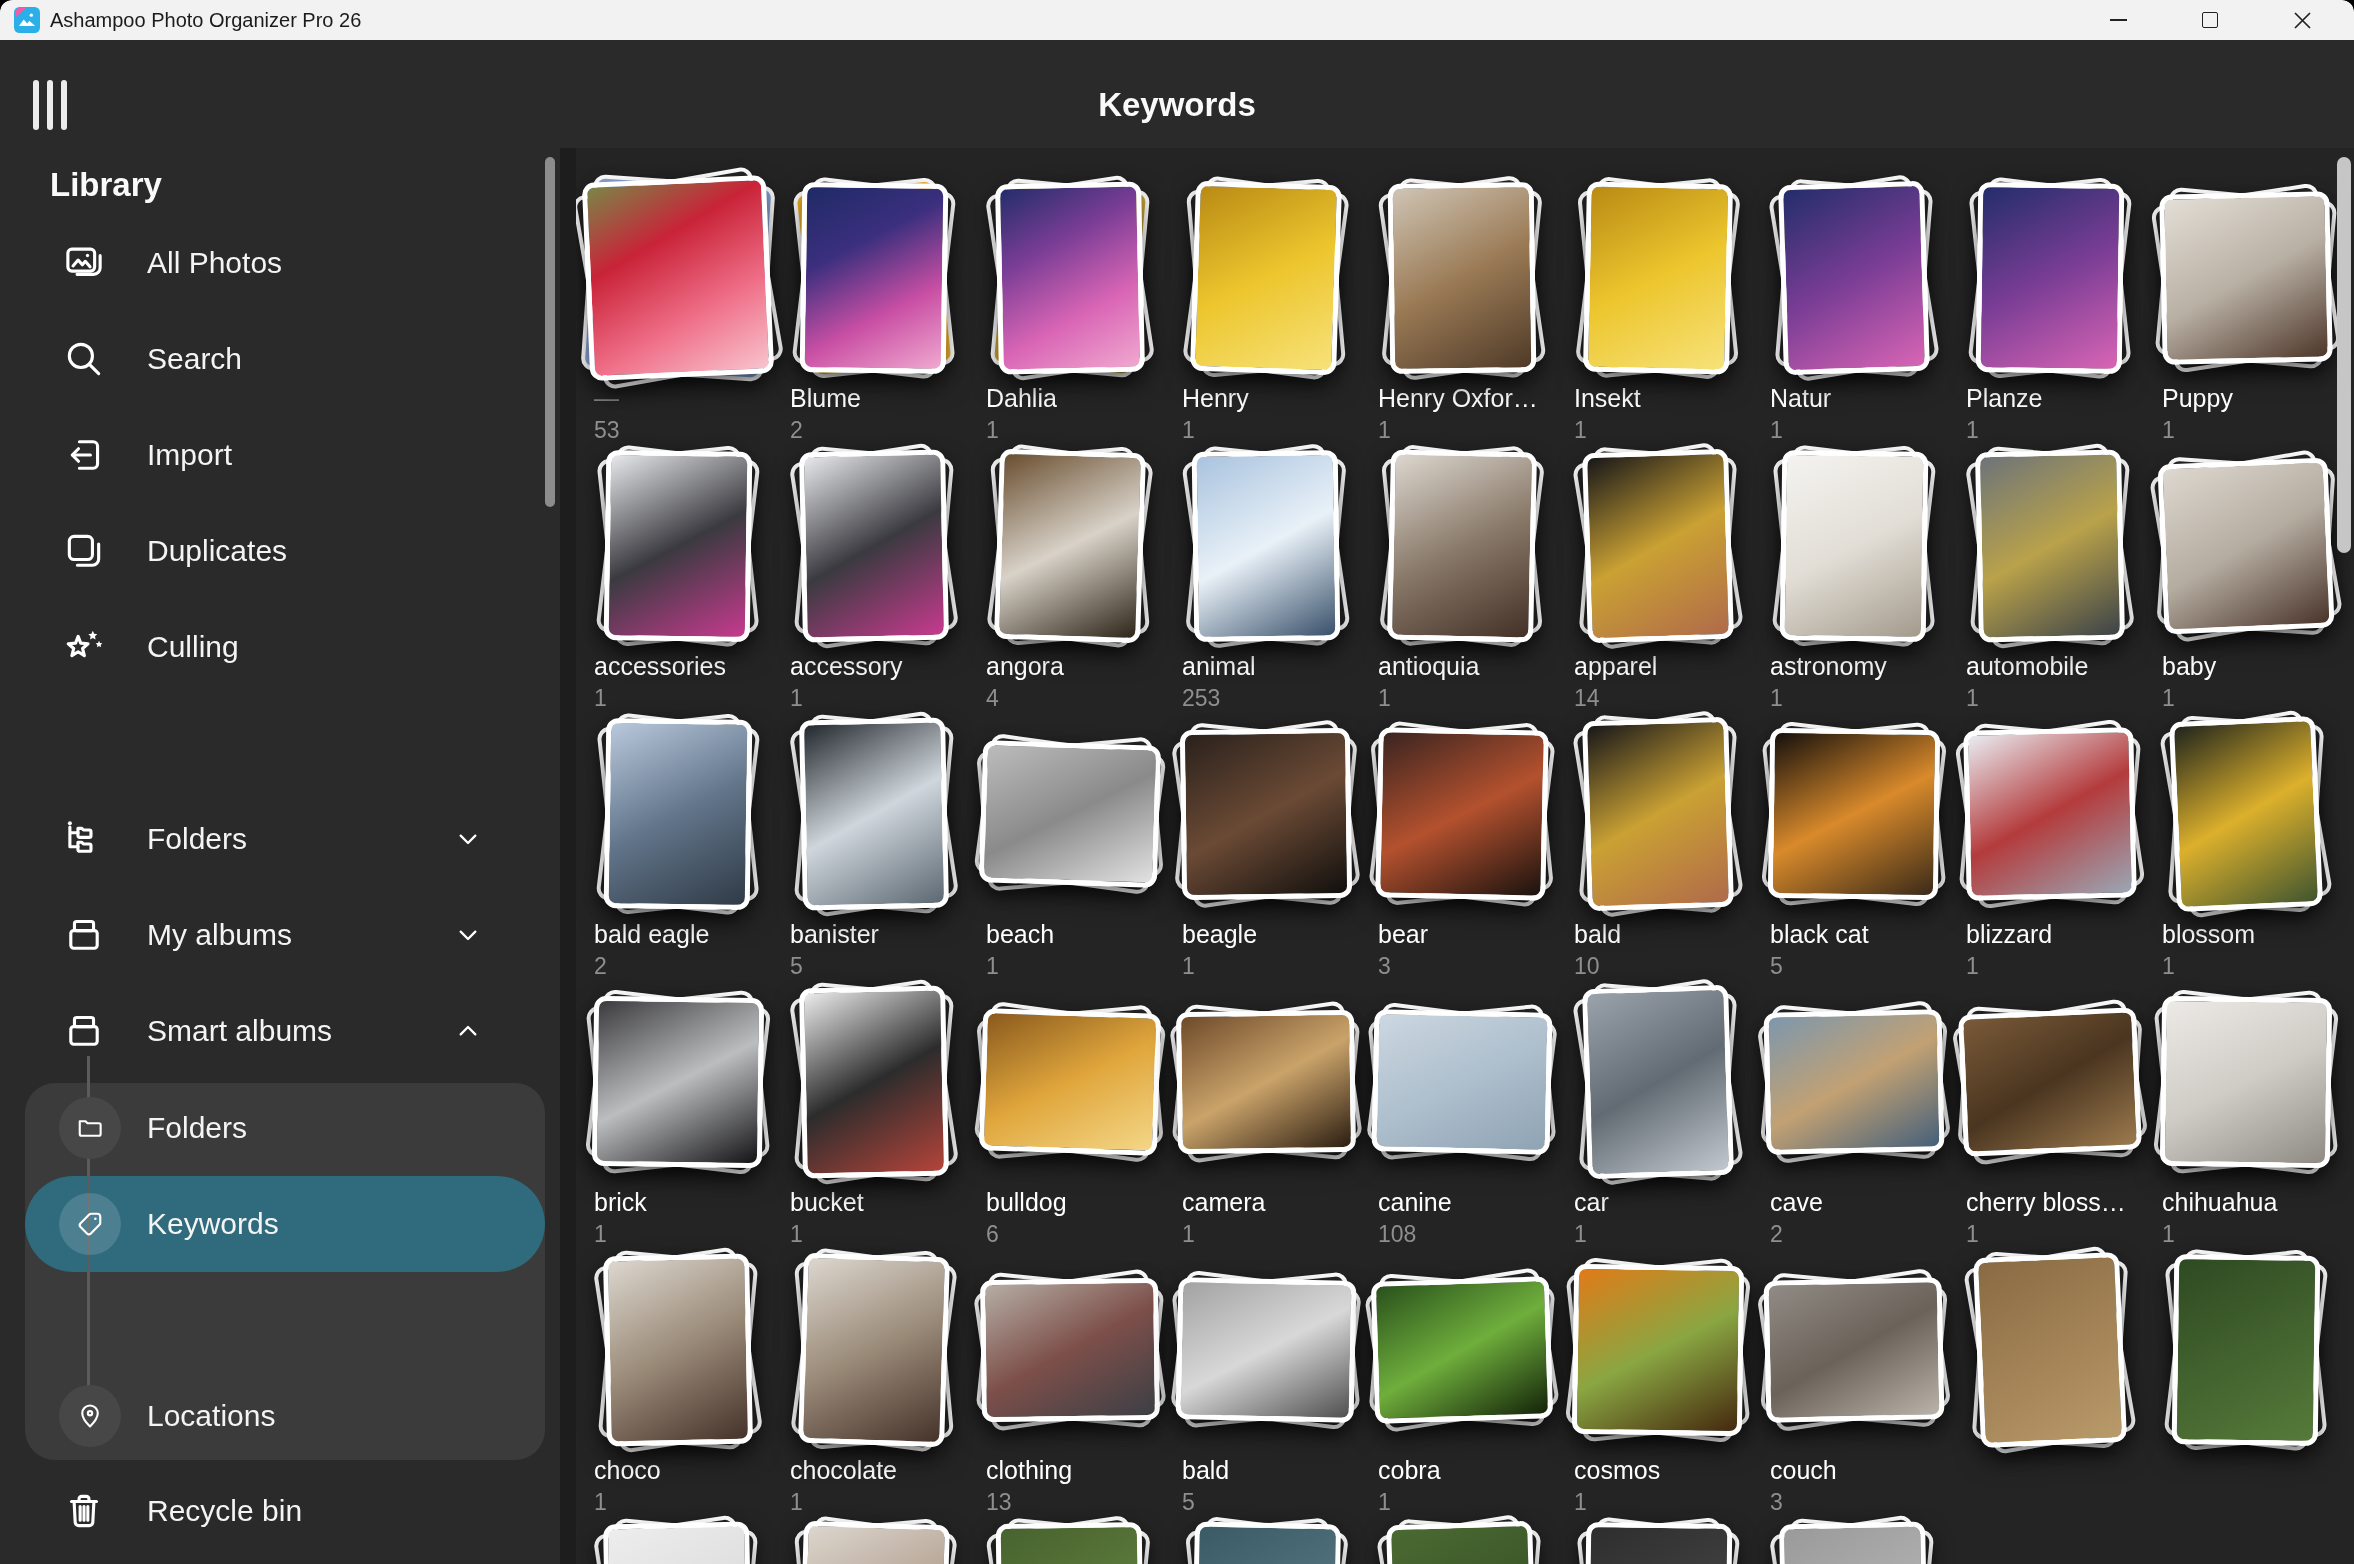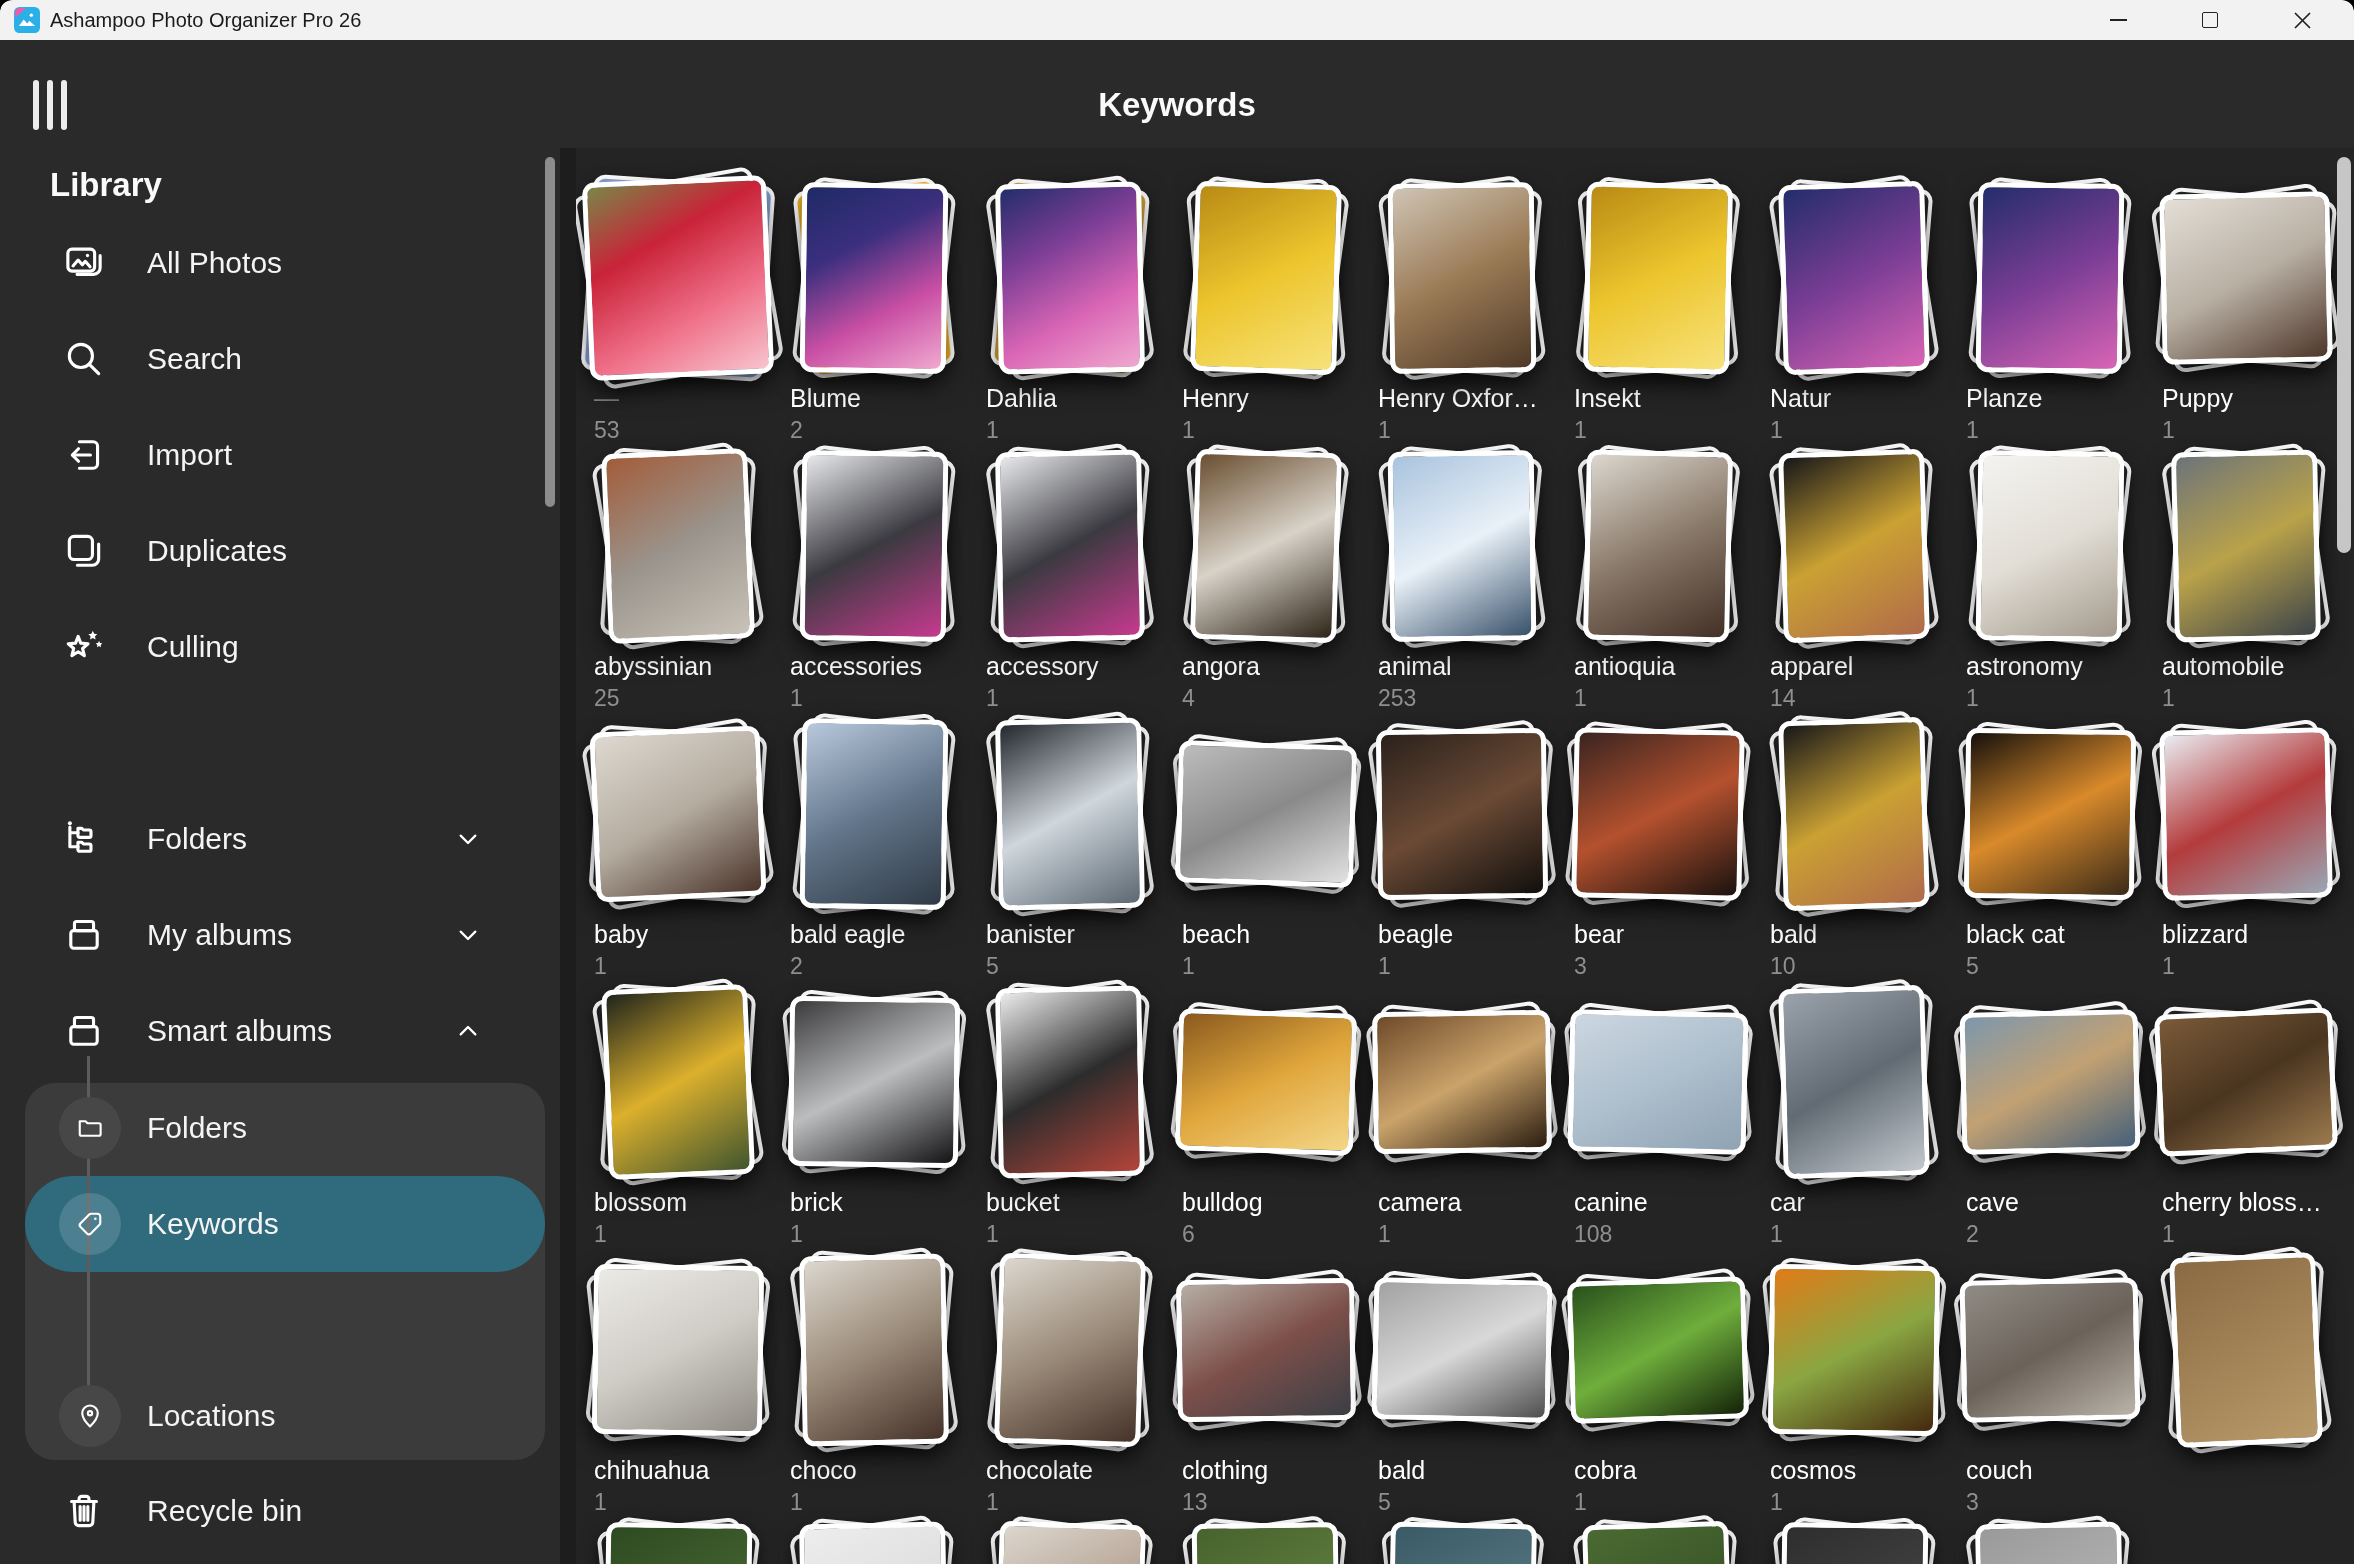--- a/index.html
+++ b/index.html
@@ -275,29 +275,20 @@
     <div class="stack">
       <div class="card b1" style="width: 160px; height: 160px; --r: 5.3deg;"></div>
       <div class="card b2" style="width: 160px; height: 160px; --r: -8.7deg;"></div>
       <div class="card main" style="width: 160px; height: 160px; --r: -1.2deg; background: linear-gradient(152deg, rgb(227, 222, 214) 0%, rgb(185, 176, 164) 50%, rgb(78, 54, 42) 100%);"></div>
     </div>
     <div class="tlabel">Puppy</div>
     <div class="tcount">1</div>
   </div>
           <div class="cell">
     <div class="stack">
-      <div class="card b1" style="width: 136px; height: 180px; --r: 4deg;"></div>
-      <div class="card b2" style="width: 136px; height: 180px; --r: -10deg;"></div>
-      <div class="card main" style="width: 136px; height: 180px; --r: -2.5deg; background: linear-gradient(152deg, rgb(163, 92, 58) 0%, rgb(154, 148, 140) 50%, rgb(201, 194, 184) 100%);"></div>
-    </div>
-    <div class="tlabel">abyssinian</div>
-    <div class="tcount">25</div>
-  </div>
-          <div class="cell">
-    <div class="stack">
       <div class="card b1" style="width: 136px; height: 180px; --r: -6.2deg;"></div>
       <div class="card b2" style="width: 136px; height: 180px; --r: 6.8deg;"></div>
       <div class="card main" style="width: 136px; height: 180px; --r: 0.8deg; background: linear-gradient(152deg, rgb(232, 233, 236) 0%, rgb(58, 58, 64) 50%, rgb(199, 58, 143) 100%);"></div>
     </div>
     <div class="tlabel">accessories</div>
     <div class="tcount">1</div>
   </div>
           <div class="cell">
     <div class="stack">
       <div class="card b1" style="width: 136px; height: 180px; --r: 5.3deg;"></div>

